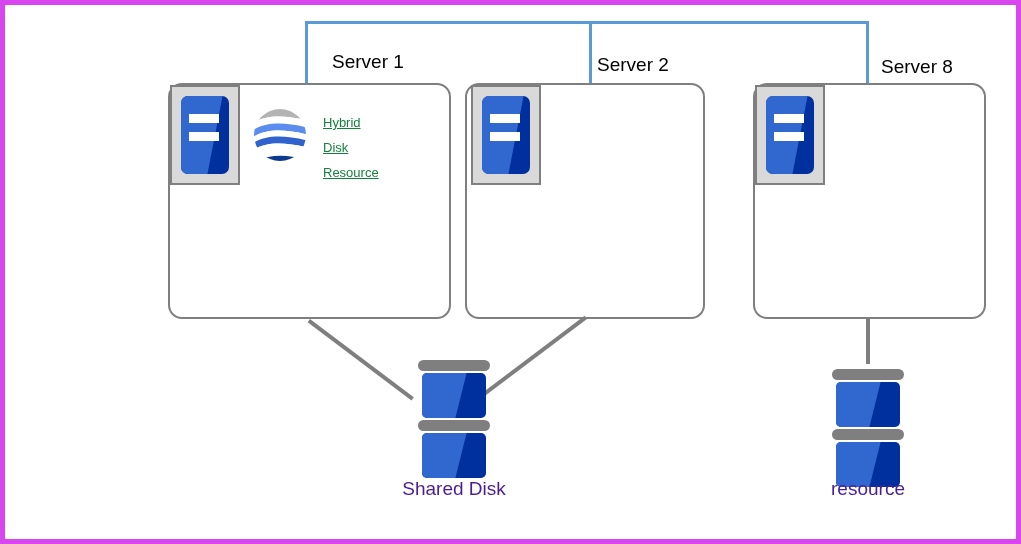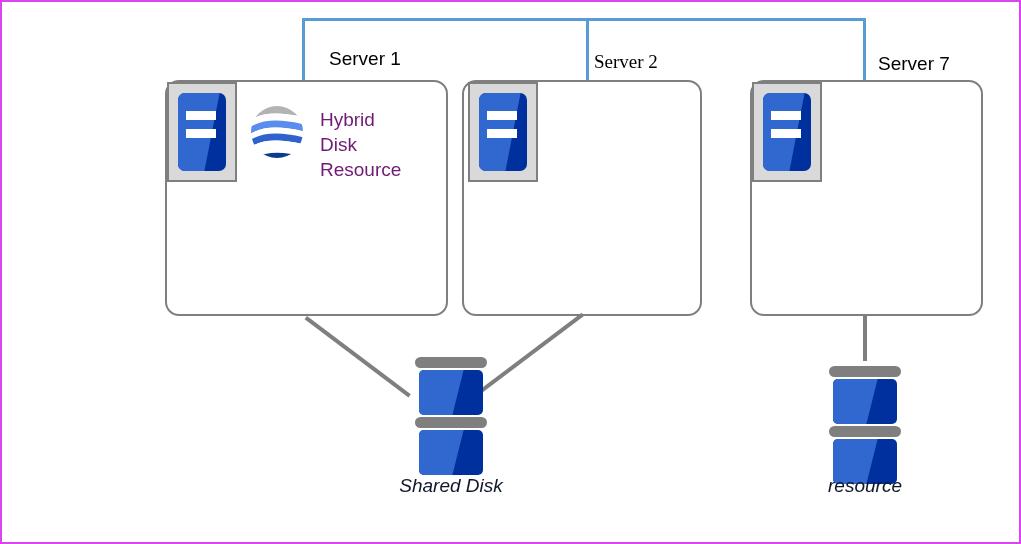--- a/index.html
+++ b/index.html
@@ -8,21 +8,21 @@
     background: #ffffff;
   }
   body {
     font-family: "Liberation Sans", sans-serif;
   }
   #canvas {
     position: relative;
     width: 1021px;
     height: 544px;
     background: #ffffff;
-    border: 2px solid #d946ef;
+    border: 5px solid #d946ef;
     box-sizing: border-box;
     overflow: hidden;
   }
 
   
   .net-line { position: absolute; background: #5b9bd5; }
 
   
   .server-box {
     position: absolute;
@@ -81,23 +81,24 @@
   
   .globe {
     position: absolute;
     width: 54px;
     height: 54px;
   }
 
   
   .hdr-text {
     position: absolute;
-    font-size: 19px;
+    font-size: 13px;
     line-height: 25px;
-    color: #701a75;
+    color: #15803d;
+    text-decoration: underline;
   }
 
   
   .conn { position: absolute; background: #7f7f7f; transform-origin: 0 0; }
 
   
   .disk { position: absolute; }
   .disk .cap {
     position: absolute;
     left: 0;
@@ -123,22 +124,21 @@
     background: #3168d0;
     transform: skewX(-14deg);
   }
 
   
   .disk-caption {
     position: absolute;
     text-align: center;
     font-size: 19px;
     line-height: 25px;
-    color: #0f172a;
-    font-style: italic;
+    color: #4c1d95;
   }
 </style>
 </head>
 <body>
 
 <div id="canvas">
 
   <div>
     <div class="net-line" style="left:300px; top:16px; width:564px; height:3px;"></div>
     <div class="net-line" style="left:300px; top:16px; width:3px; height:62px;"></div>
@@ -178,32 +178,32 @@
   </div>
 
   <div class="hdr-text" style="left:318px; top:105px;">
     <div>Hybrid</div>
     <div>Disk</div>
     <div>Resource</div>
   </div>
 
   <div class="server-box" style="left:460px; top:78px; width:240px; height:236px;"></div>
 
-  <div class="server-label" style="left:592px; top:50px;font-family:Liberation Serif, serif;">Server 2</div>
+  <div class="server-label" style="left:592px; top:50px;">Server 2</div>
 
   <div class="srv-icon" style="left:466px; top:80px;">
     <div class="body">
       <div class="bar bar1"></div>
       <div class="bar bar2"></div>
     </div>
   </div>
 
   <div class="server-box" style="left:748px; top:78px; width:233px; height:236px;"></div>
 
-  <div class="server-label" style="left:876px; top:52px;">Server 7</div>
+  <div class="server-label" style="left:876px; top:52px;">Server 8</div>
 
   <div class="srv-icon" style="left:750px; top:80px;">
     <div class="body">
       <div class="bar bar1"></div>
       <div class="bar bar2"></div>
     </div>
   </div>
 
   <div class="conn" style="left:305px; top:314px; width:130px; height:4px; transform: rotate(37deg);"></div>
 

